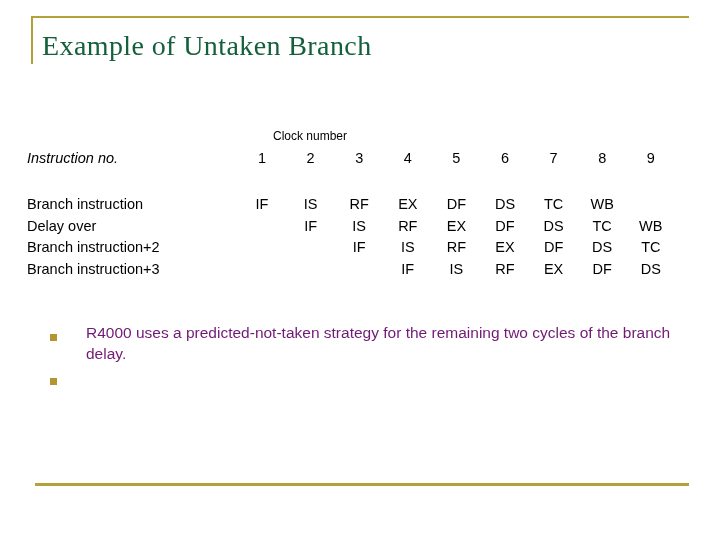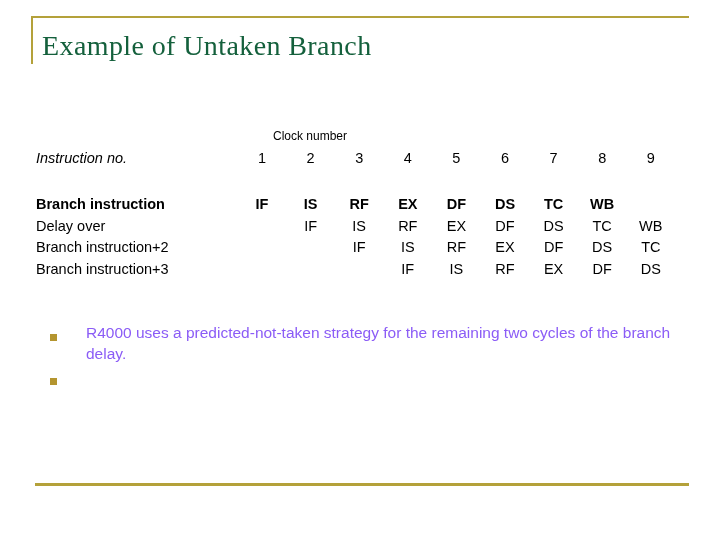--- a/index.html
+++ b/index.html
@@ -63,21 +63,21 @@
     width: 720px;
   }
   .pl-row {
     position: absolute;
     left: 0;
     width: 720px;
     height: 20px;
   }
   .pl-label {
     position: absolute;
-    left: 36px;
+    left: 27px;
     top: 0;
     font-size: 14.5px;
     line-height: 20px;
     white-space: nowrap;
   }
   .pl-label.italic { font-style: italic; }
 
   .pl-cell {
     position: absolute;
     top: 0;
@@ -117,21 +117,21 @@
     top: 12px;
     width: 7px;
     height: 7px;
     background: #b4952f;
   }
   .bullet-text {
     display: block;
     font-size: 15.5px;
     line-height: 21px;
     max-width: 600px;
-    color: #8b5cf6;
+    color: #701a75;
   }
   .bullet-text.italic { font-style: italic; }
 </style>
 </head>
 <body>
 
 <div id="slide-top-rule"></div>
 <div id="slide-left-rule"></div>
 <div id="slide-bottom-rule"></div>
 
@@ -144,21 +144,21 @@
   <span class="pl-cell" style="left: 262px;">1</span>
       <span class="pl-cell" style="left: 310.6px;">2</span>
       <span class="pl-cell" style="left: 359.2px;">3</span>
       <span class="pl-cell" style="left: 407.8px;">4</span>
       <span class="pl-cell" style="left: 456.4px;">5</span>
       <span class="pl-cell" style="left: 505px;">6</span>
       <span class="pl-cell" style="left: 553.6px;">7</span>
       <span class="pl-cell" style="left: 602.2px;">8</span>
       <span class="pl-cell" style="left: 650.8px;">9</span>
     </div>
-<div class="pl-row" style="top: 68px; font-weight: bold;">
+<div class="pl-row" style="top: 68px;">
       <span class="pl-label">Branch instruction</span>
       <span class="pl-cell" style="left: 262px;">IF</span>
       <span class="pl-cell" style="left: 310.6px;">IS</span>
       <span class="pl-cell" style="left: 359.2px;">RF</span>
       <span class="pl-cell" style="left: 407.8px;">EX</span>
       <span class="pl-cell" style="left: 456.4px;">DF</span>
       <span class="pl-cell" style="left: 505px;">DS</span>
       <span class="pl-cell" style="left: 553.6px;">TC</span>
       <span class="pl-cell" style="left: 602.2px;">WB</span>
     </div>

